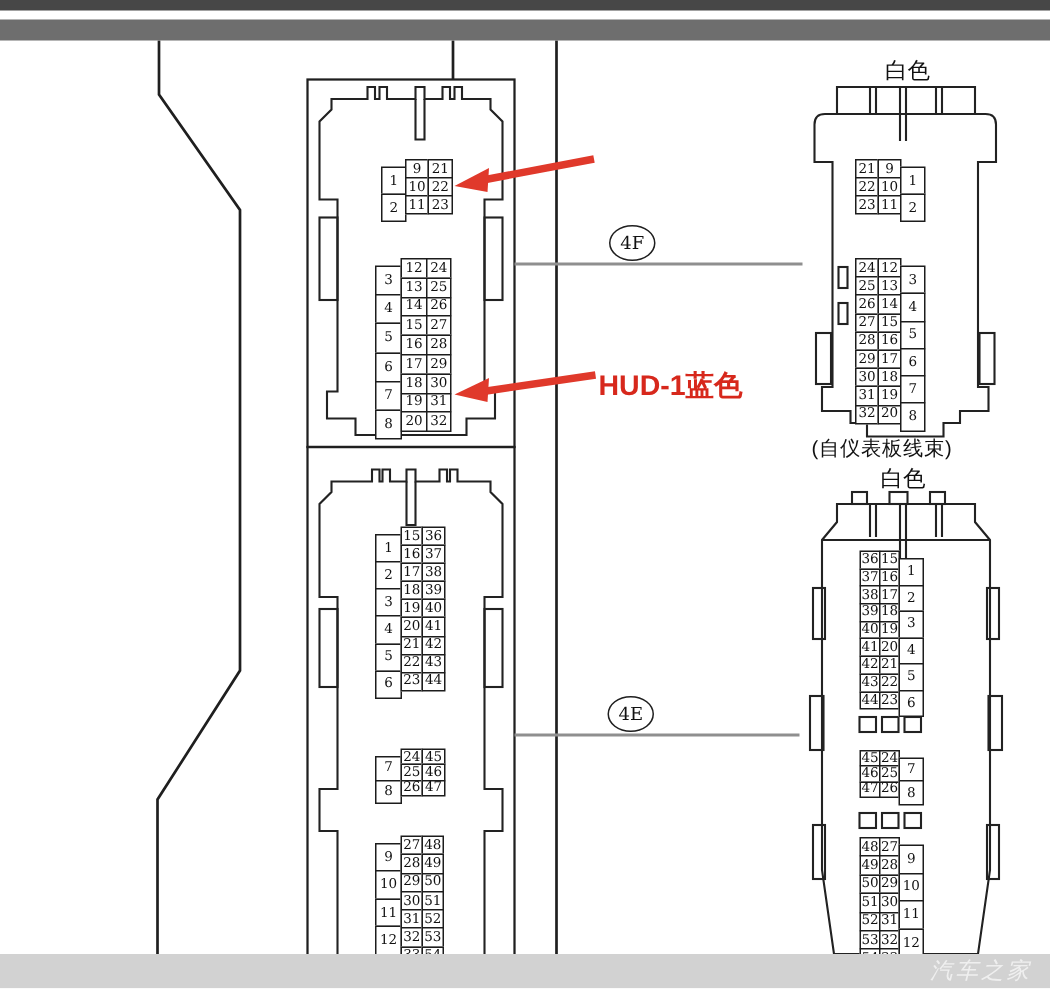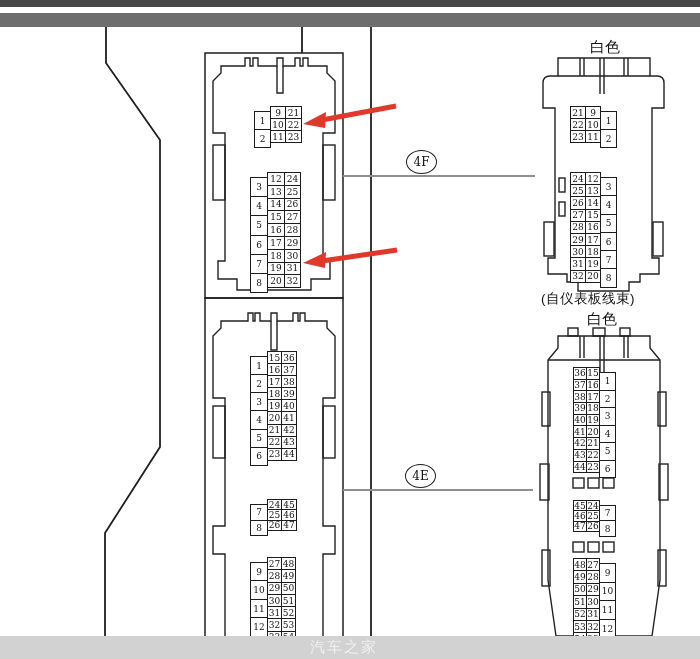--- a/index.html
+++ b/index.html
@@ -3,21 +3,21 @@
 <meta charset="utf-8">
 <style>
   html,body{margin:0;padding:0;background:#fff;}
   #stage{position:relative;width:700px;height:659px;background:#fff;overflow:hidden;
          font-family:"Liberation Sans",sans-serif;}
   
   .bar{position:absolute;left:0;width:700px;}
   .bar1{top:0;height:7px;background:#474747;z-index:10;}
   .bar2{top:13px;height:14px;background:#6e6e6e;z-index:10;}
   .bottombar{top:636px;height:23px;background:#d2d2d2;z-index:10;display:flex;
-             align-items:center;justify-content:center;padding-right:12px;box-sizing:border-box;}
+             align-items:center;justify-content:flex-end;padding-right:12px;box-sizing:border-box;font-style:italic;}
   .wm{font-size:15px;color:rgba(255,255,255,0.65);letter-spacing:2px;}
   
   #lineart{position:absolute;left:0;top:0;z-index:1;}
   
   .pinblock{position:absolute;display:flex;align-items:flex-start;z-index:2;}
   .pincol{display:flex;flex-direction:column;}
   .pincol + .pincol{margin-left:-1px;}
   .tallcol{margin-top:5px;}
   .pincell{box-sizing:border-box;border:1px solid #1c1c1c;background:#fff;
            display:flex;align-items:center;justify-content:center;
@@ -349,20 +349,21 @@
         <div class="pincell" style="height: 19.6px;">9</div>
         <div class="pincell" style="height: 19.6px;">10</div>
         <div class="pincell" style="height: 19.6px;">11</div>
         <div class="pincell" style="height: 19.6px;">12</div>
       </div>
     </div>
 
   <div class="lab white-lab" style="left:575px;top:38px;width:60px">白色</div>
   <div class="lab note-lab" style="left:541px;top:290px">(自仪表板线束)</div>
   <div class="lab white-lab" style="left:572px;top:310px;width:60px">白色</div>
+  <div class="lab hud-lab" style="left:399px;top:244px">HUD-1蓝色</div>
 
   <div class="oval" style="left:406px;top:150px;width:29px;height:22px">4F</div>
   <div class="oval" style="left:405px;top:464px;width:29px;height:22px">4E</div>
 
   <div class="bar bar1"></div>
   <div class="bar bar2"></div>
   <div class="bar bottombar">
     <span class="wm">汽车之家</span>
   </div>
 

